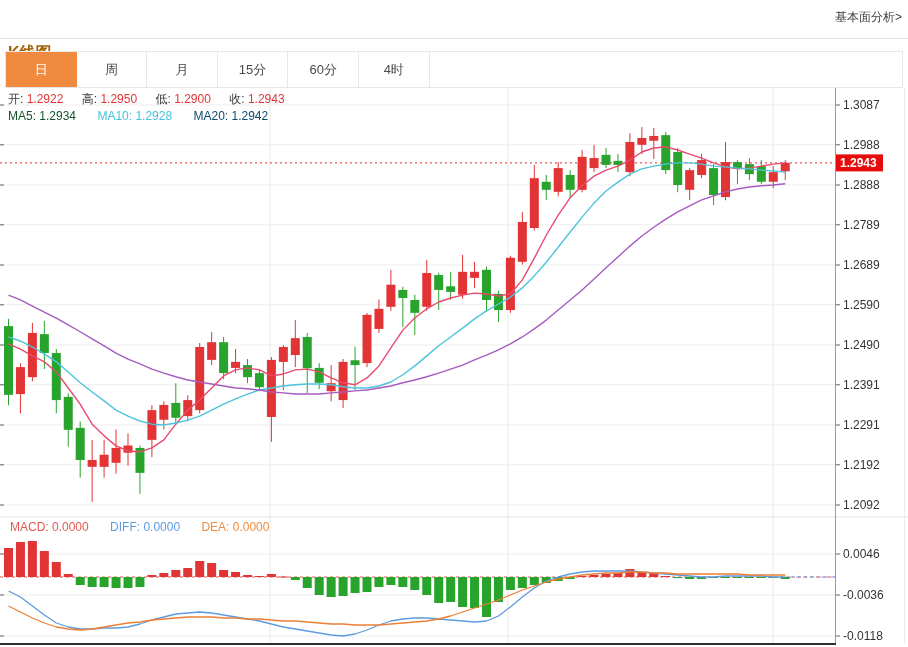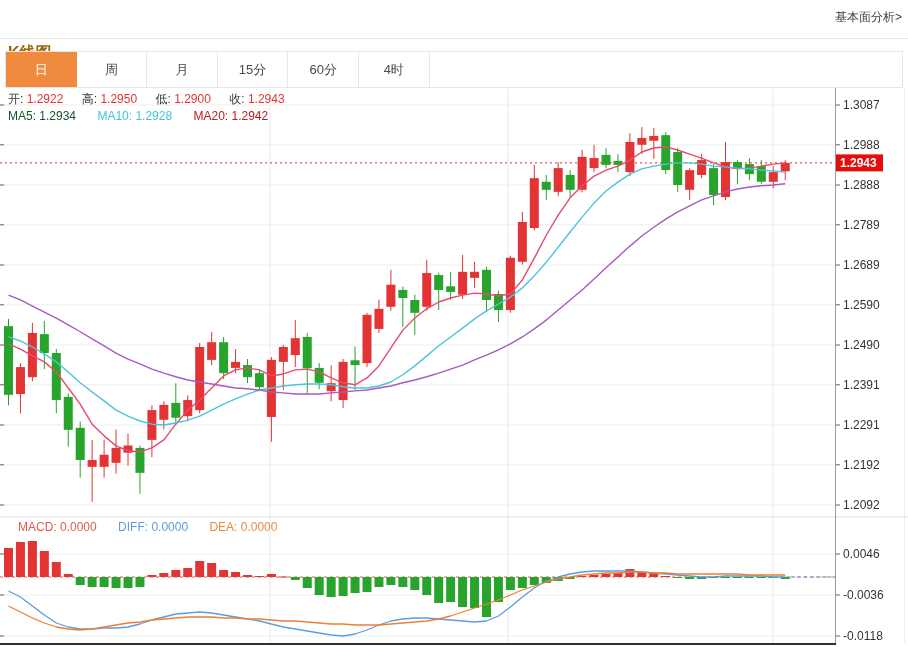--- a/index.html
+++ b/index.html
@@ -16,27 +16,27 @@
   .tab { flex:0 0 70.6px; height:100%; display:flex; align-items:center; justify-content:center;
          font-size:13px; color:#4a4a4a; border-right:1px solid #e7e7e7; cursor:pointer; background:#fff; }
   .tab.active { color:#fff; border-right:none; }
   .tab-filler { flex:1; }
 
   svg.chart { position:absolute; left:0; top:0; }
 
   .legend { position:absolute; font-size:12px; white-space:nowrap; z-index:5; }
   .legend-ohlc { left:8px; top:91px; }
   .legend-ma   { left:8px; top:109px; }
-  .legend-macd { left:18px; top:520px; }
+  .legend-macd { left:10px; top:520px; }
   .legend span { display:inline-block; }
   .lbl  { color:#3a3a3a; }
   .val-red { color:#e23434; margin-right:15px; }
   .ma5-c  { color:#14532d; margin-right:18px; }
   .ma10-c { color:#41c3dc; margin-right:18px; }
-  .ma20-c { color:#b91c1c; }
+  .ma20-c { color:#0c4a6e; }
   .macd-c { color:#e05a52; margin-right:18px; }
   .diff-c { color:#5e9be0; margin-right:18px; }
   .dea-c  { color:#ec8b3f; }
 </style>
 </head>
 <body>
 
 <div id="app">
   <div class="page-title">K线图</div>
   <a class="fund-link">基本面分析&gt;</a>

